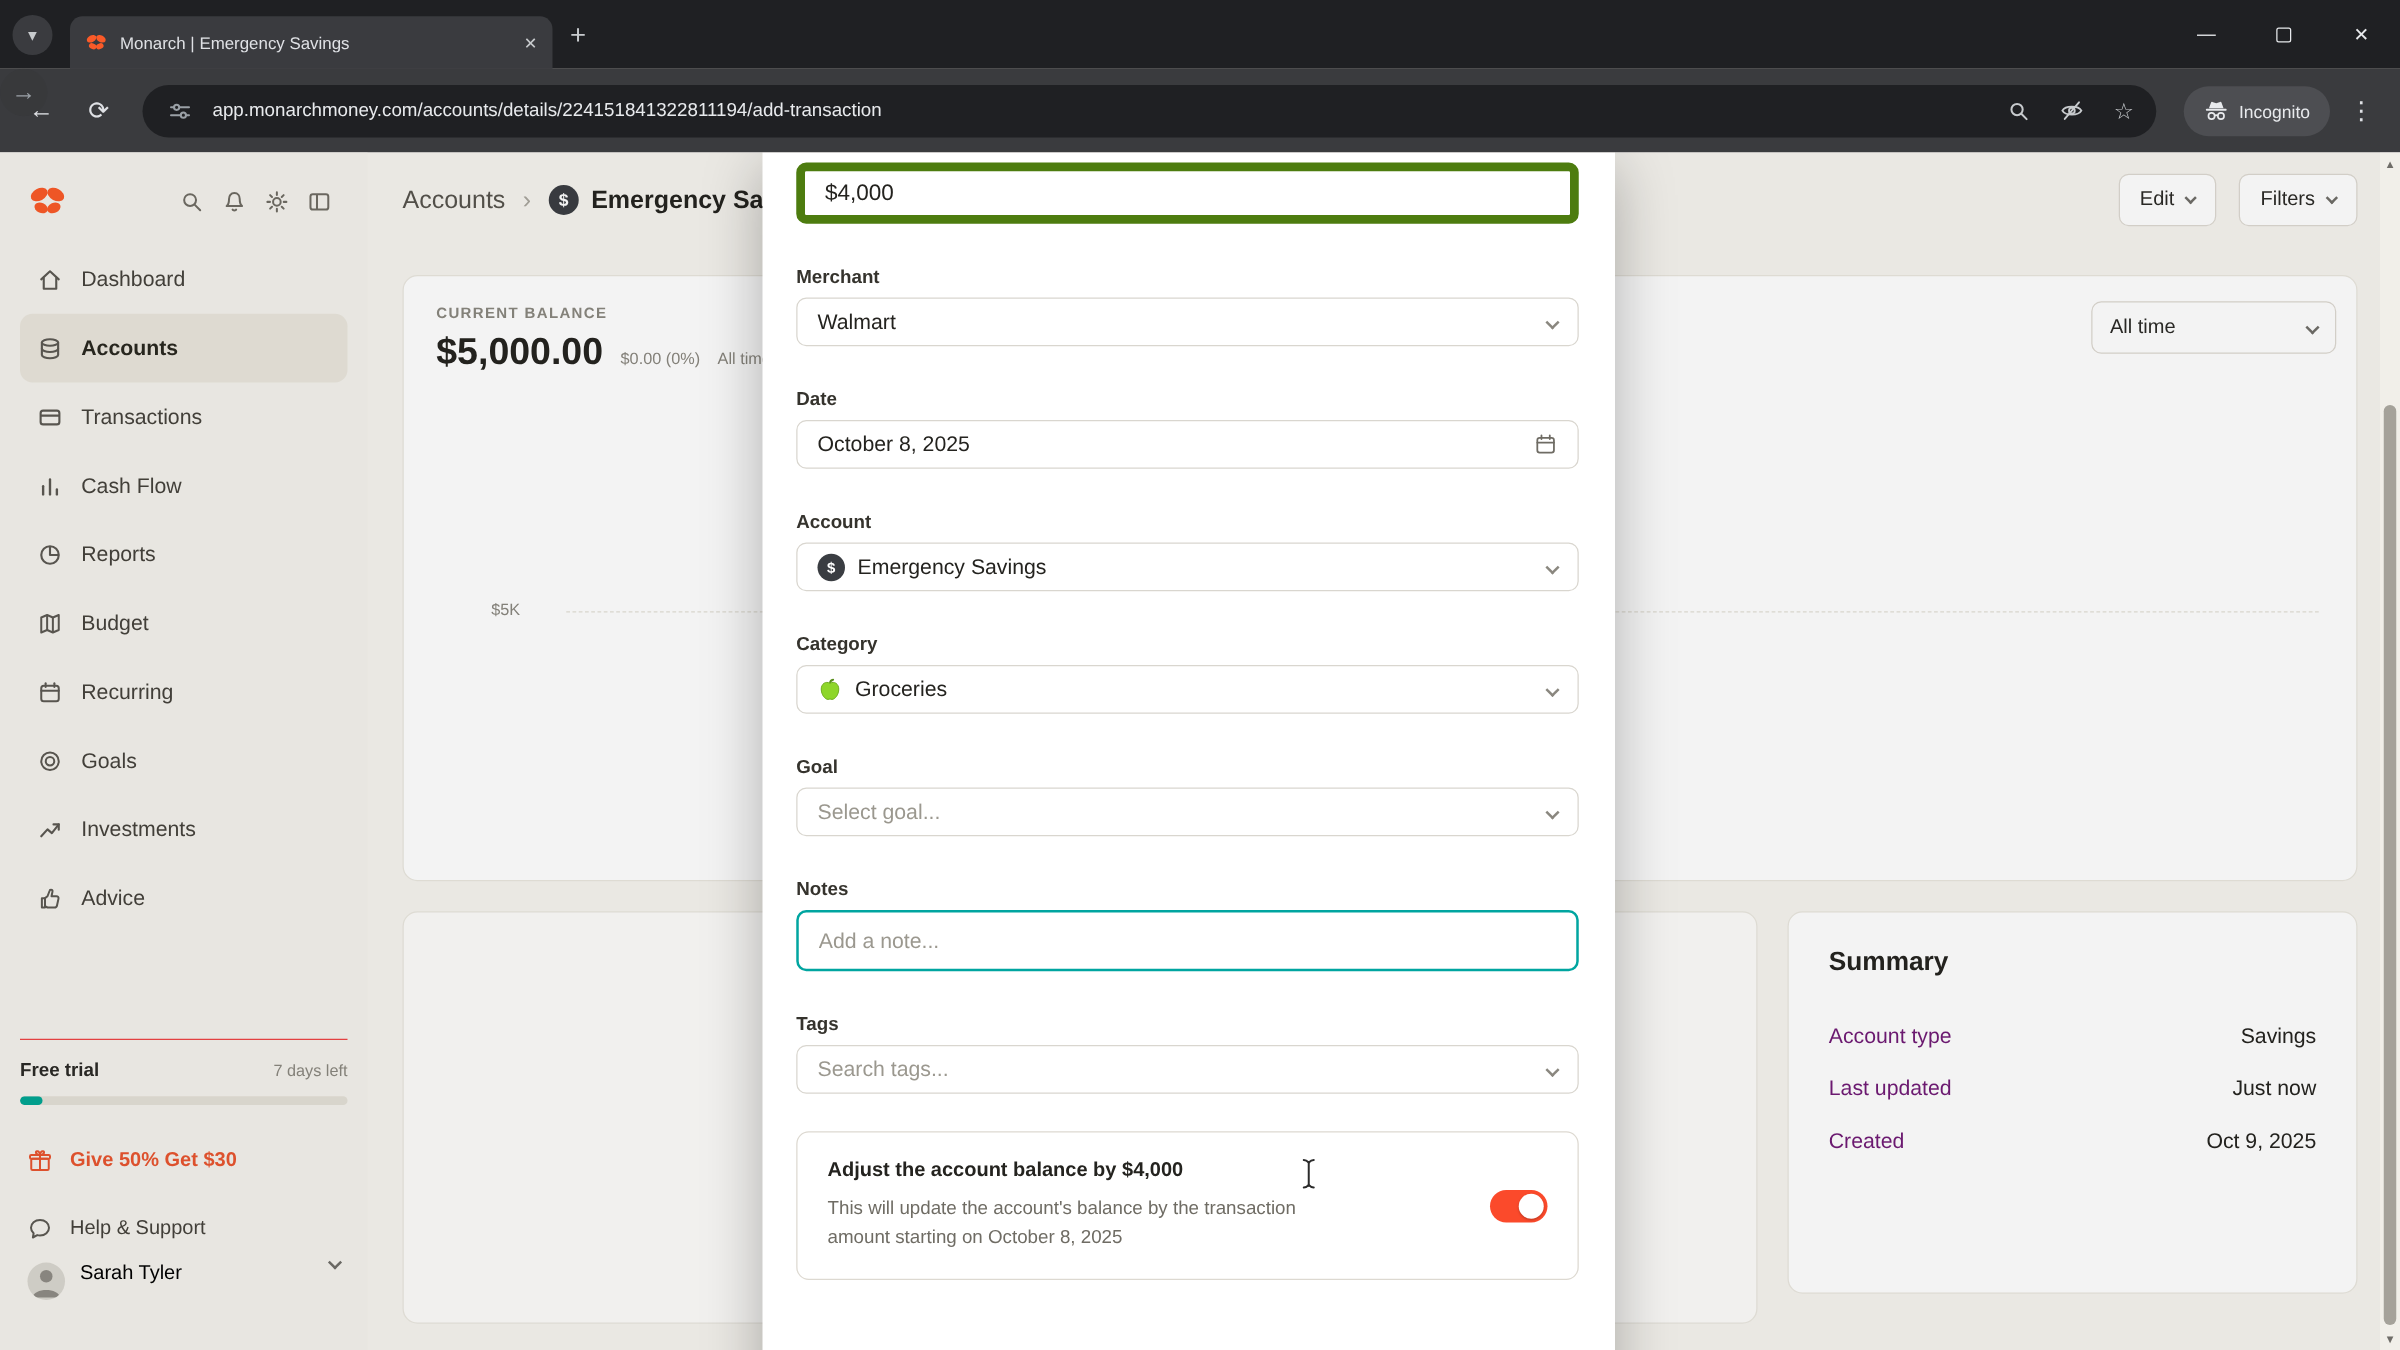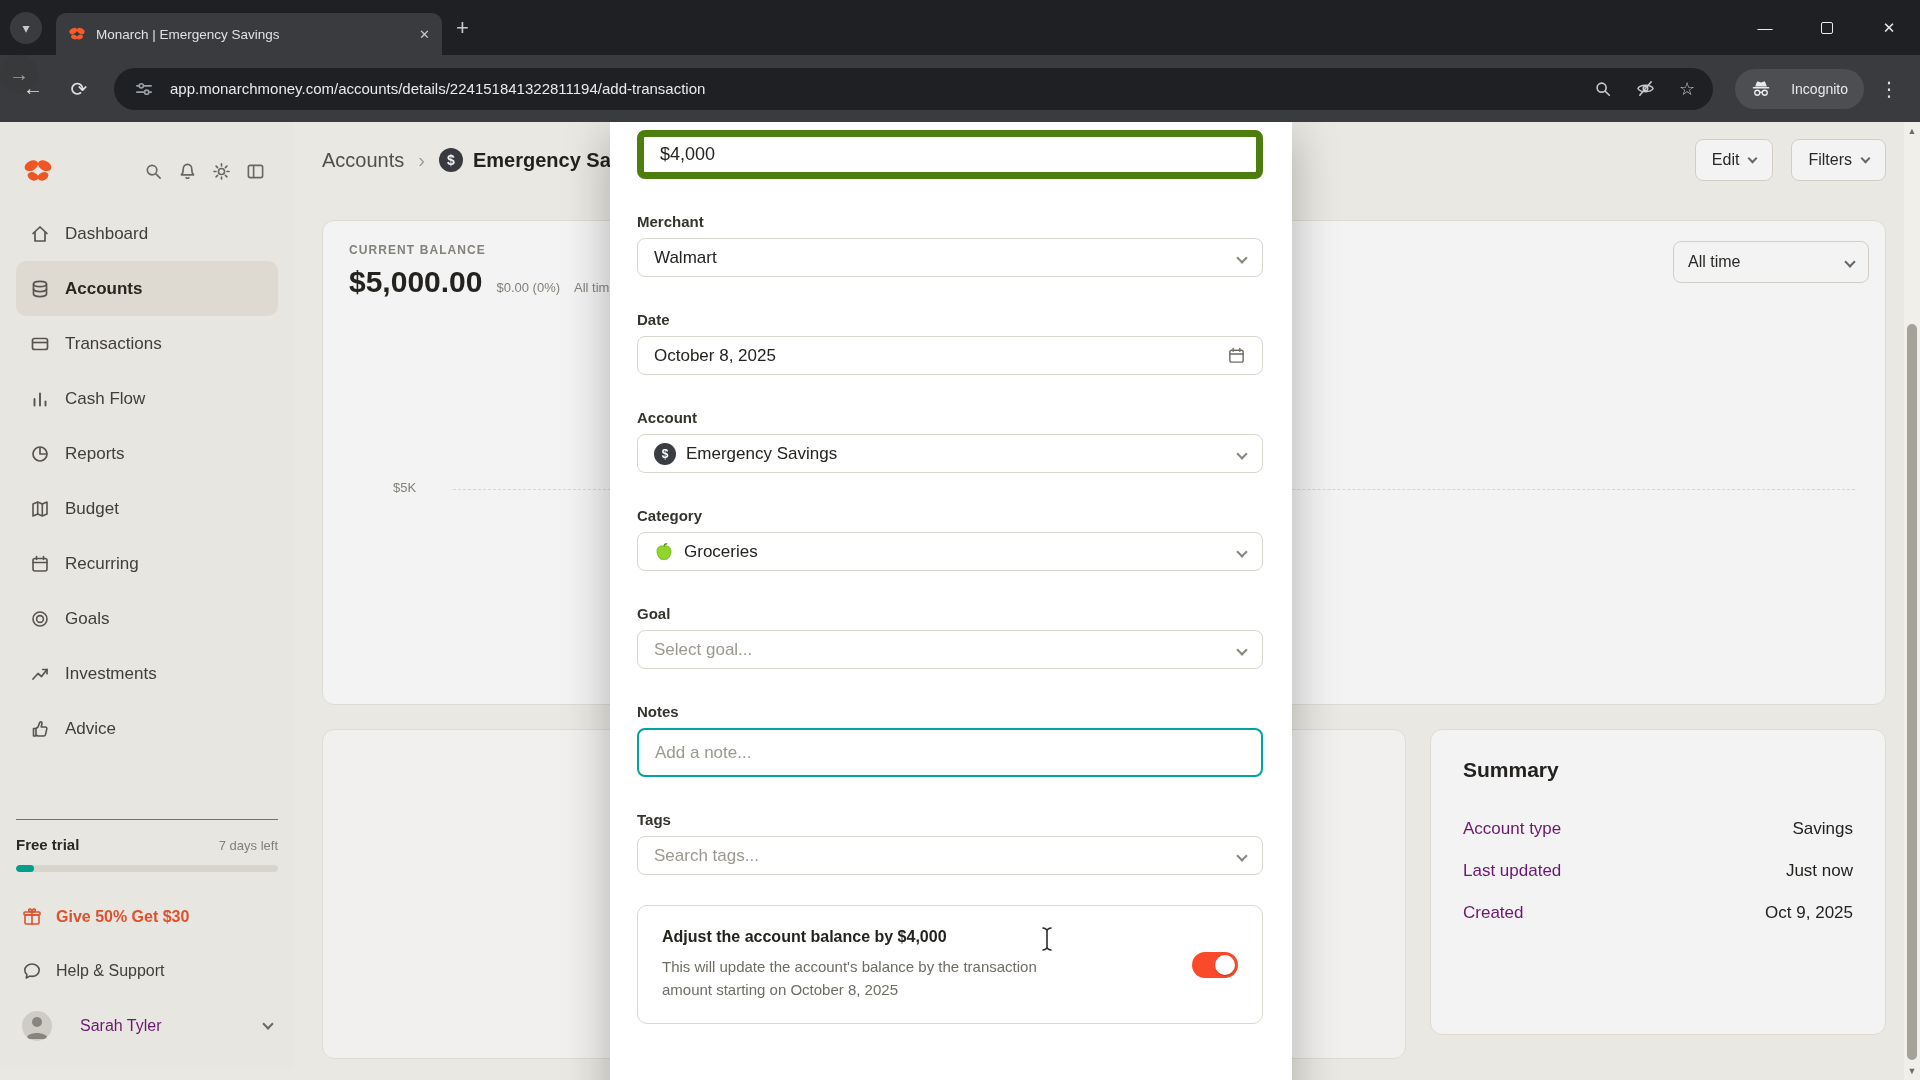--- a/index.html
+++ b/index.html
@@ -17,44 +17,44 @@
   .win-controls { margin-left:auto; display:flex; height:55px; }
   .win-btn { width:62px; height:55px; display:flex; align-items:center; justify-content:center; color:#e8eaed; font-size:15px; }
   .restore-box { width:12px; height:12px; border:1.5px solid #e8eaed; border-radius:2px; }
 
   .toolbar { position:absolute; top:55px; left:0; right:0; height:67px; background:#3a3b3e; display:flex; align-items:center; padding:0 14px; gap:8px; }
   .nav-ico { width:38px; height:38px; display:flex; align-items:center; justify-content:center; color:#dfe1e5; font-size:20px; border-radius:50%; }
   .nav-ico.dim { color:#9aa0a6; }
   .omnibox { flex:1; height:42px; margin:0 8px; background:#1f2023; border-radius:21px; display:flex; align-items:center; padding:0 10px 0 14px; gap:10px; min-width:0; }
   .omni-url { color:#e8eaed; font-size:15px; flex:1; white-space:nowrap; overflow:hidden; }
   .omni-ico { width:32px; height:32px; display:flex; align-items:center; justify-content:center; color:#c7cacd; font-size:18px; }
-  .incog-badge { height:40px; background:#4d4e52; border-radius:20px; display:flex; align-items:center; gap:20px; padding:0 16px; color:#e8eaed; font-size:14px; margin-left:6px; }
+  .incog-badge { height:40px; background:#4d4e52; border-radius:20px; display:flex; align-items:center; gap:8px; padding:0 16px; color:#e8eaed; font-size:14px; margin-left:6px; }
   .menu-dots { color:#dfe1e5; font-size:20px; width:34px; text-align:center; }
 
   
   .app { position:absolute; top:122px; left:0; right:0; bottom:0; background:#f6f4ef; overflow:hidden; }
 
   
-  .sidebar { position:absolute; left:0; top:0; bottom:12px; width:294px; background:#f4f2ec; padding:28px 16px; }
+  .sidebar { position:absolute; left:0; top:0; bottom:0; width:294px; background:#f4f2ec; padding:18px 16px; }
   .sb-head { display:flex; align-items:center; margin:4px 6px 18px 6px; }
   .sb-head .spacer { flex:1; }
   .sb-head-ico { width:34px; height:34px; display:flex; align-items:center; justify-content:center; color:#6f6c64; }
   .nav-item { display:flex; align-items:center; gap:15px; height:55px; padding:0 14px; border-radius:10px; color:#45423c; font-size:17px; font-weight:500; }
   .nav-item.active { background:#e9e5dc; color:#29271f; font-weight:700; }
   .nav-item .ni { color:#5c5953; }
   .sb-bottom { position:absolute; left:16px; right:16px; bottom:14px; }
   .trial { border-top:1px solid #ef4444; padding-top:16px; margin-bottom:18px; }
   .trial-row { display:flex; justify-content:space-between; align-items:baseline; margin-bottom:12px; }
   .trial-label { font-size:15px; font-weight:700; color:#2b2a26; }
   .trial-days { font-size:13px; color:#8a877f; }
   .trial-track { height:7px; border-radius:4px; background:#e3e0d6; overflow:hidden; }
   .trial-fill { height:100%; width:7%; border-radius:4px; background:#00a693; }
   .sb-link { display:flex; align-items:center; gap:14px; height:54px; padding:0 6px; font-size:16px; color:#45423c; font-weight:500; }
   .sb-link.referral { color:#e8552f; font-weight:700; }
-  .user-row { display:flex; align-items:center; gap:28px; height:56px; padding:0 6px; font-size:16px; color:#701a75; font-weight:500; }
+  .user-row { display:flex; gap:12px; height:56px; padding:0 6px; font-size:16px; color:#000000; font-weight:500; }
   .avatar { width:30px; height:30px; border-radius:50%; background:#d9d6cf; display:flex; align-items:center; justify-content:center; overflow:hidden; }
   .chev { width:8px; height:8px; border-right:2px solid #6f6d68; border-bottom:2px solid #6f6d68; transform:rotate(45deg); display:inline-block; }
   .user-row .chev { margin-left:auto; margin-top:-4px; }
 
   
   .content { position:absolute; left:294px; top:0; right:16px; bottom:0; padding:0 18px 0 28px; }
   .page-head { height:76px; display:flex; align-items:center; }
   .crumb-root { font-size:20px; color:#56534c; font-weight:500; }
   .crumb-sep { font-size:20px; color:#a8a59c; margin:0 14px; }
   .dollar-badge { width:24px; height:24px; border-radius:50%; background:#3a3d42; color:#fff; font-size:14px; font-weight:700; display:inline-flex; align-items:center; justify-content:center; margin-right:10px; }

